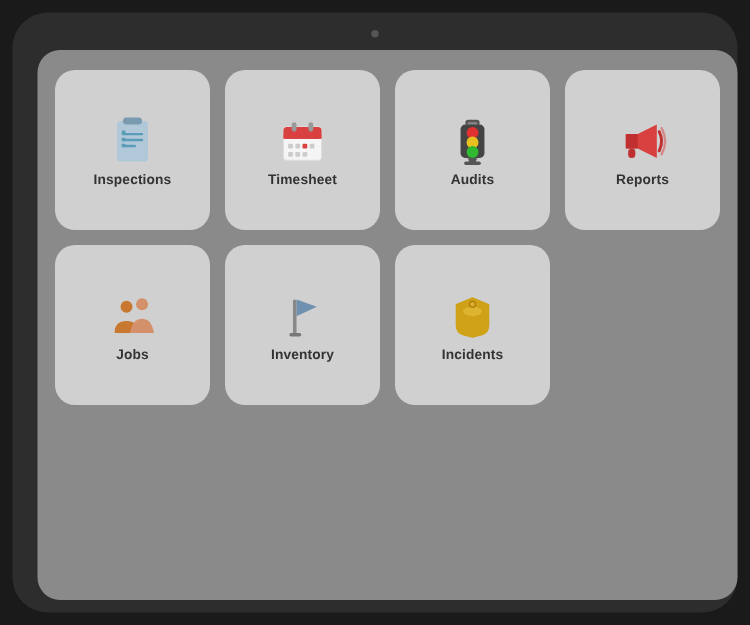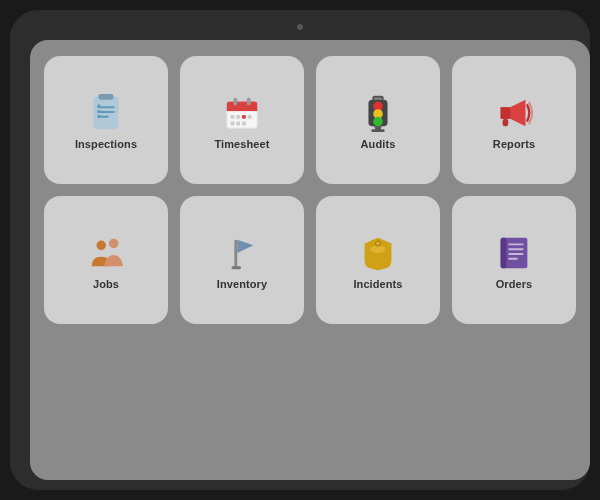--- a/index.html
+++ b/index.html
@@ -193,29 +193,16 @@
         <path d="M22,6 L36,12 L36,30 Q36,36 30,38 L22,40 L14,38 Q8,36 8,30 L8,12 Z" fill="#c8960a" opacity="0.4"></path>
 
         <ellipse cx="22" cy="18" rx="8" ry="4" fill="#e8c040" opacity="0.6"></ellipse>
 
         <circle cx="22" cy="12" r="3" fill="#b07808"></circle>
         <circle cx="22" cy="12" r="2" fill="#d8b030"></circle>
       </svg>
       <span class="app-label">Incidents</span>
     </div>
 
-    <div class="app-tile">
-      <svg class="icon-svg" viewBox="0 0 44 44">
-
-        <rect x="8" y="6" width="28" height="32" rx="2" fill="#7050a0"></rect>
-        <rect x="8" y="6" width="6" height="32" rx="2" fill="#5a3888"></rect>
-
-        <rect x="16" y="12" width="16" height="2" rx="1" fill="rgba(255,255,255,0.6)"></rect>
-        <rect x="16" y="17" width="16" height="2" rx="1" fill="rgba(255,255,255,0.6)"></rect>
-        <rect x="16" y="22" width="16" height="2" rx="1" fill="rgba(255,255,255,0.6)"></rect>
-        <rect x="16" y="27" width="10" height="2" rx="1" fill="rgba(255,255,255,0.6)"></rect>
-      </svg>
-      <span class="app-label">Orders</span>
-    </div>
 
 
   </div>
 </div>
 
 </body></html>

